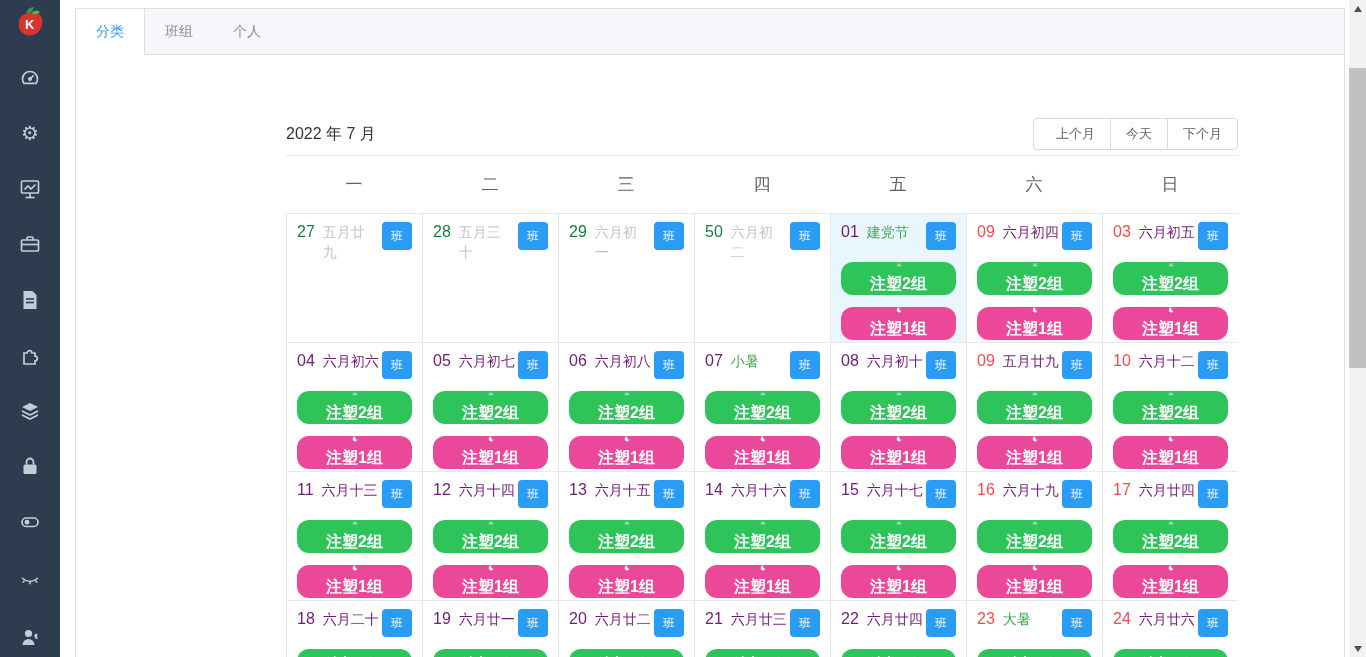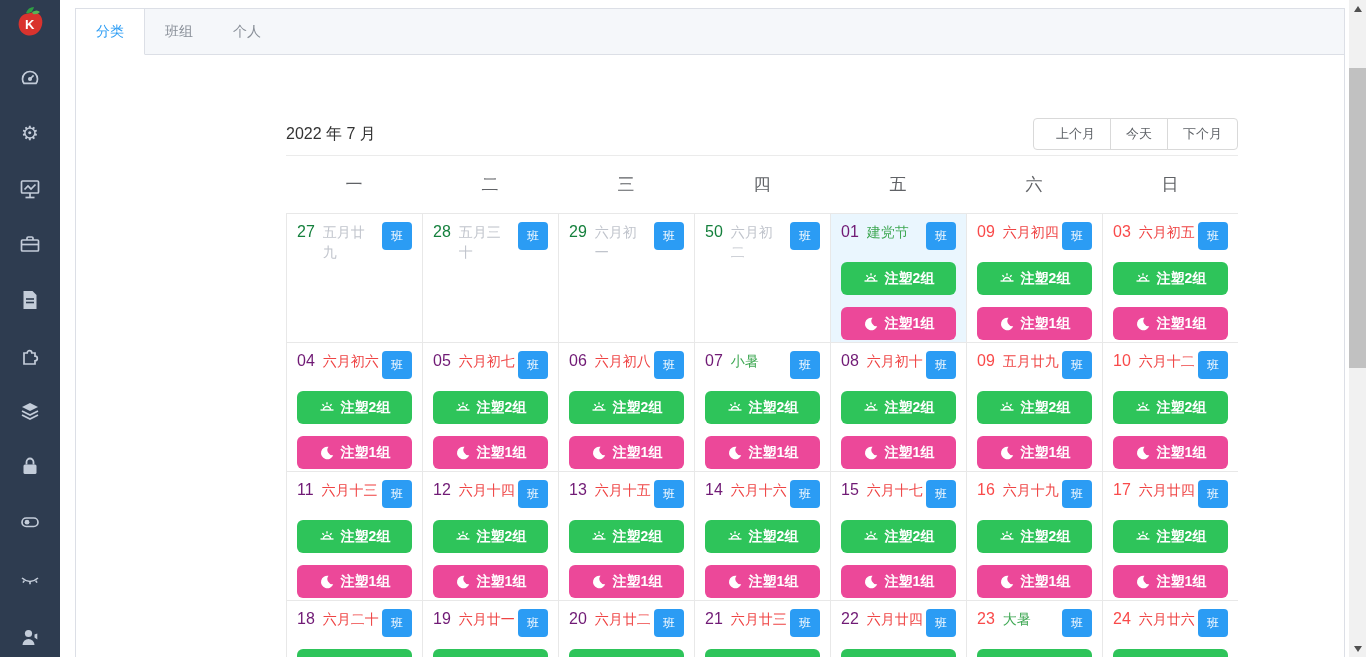--- a/index.html
+++ b/index.html
@@ -44,27 +44,27 @@
   .btn:last-child { border-radius:0 4px 4px 0; }
   .week-header { height:57px; display:grid; grid-template-columns:repeat(7,136px); }
   .wh { display:flex; align-items:center; justify-content:center; font-size:17px; color:#606266; }
   .grid { display:grid; grid-template-columns:repeat(7,136px); grid-auto-rows:129px;
     border-left:1px solid #e8e8e8; border-top:1px solid #e8e8e8; height:445px; overflow:hidden; }
   .cell { border-right:1px solid #e8e8e8; border-bottom:1px solid #e8e8e8; padding:8px 10px; cursor:pointer; background:#fff; }
   .cell.today { background:#eaf6fe; }
   .cell-head { display:flex; align-items:flex-start; }
   .dnum { font-size:16px; color:#701a75; line-height:20px; margin-right:8px; }
   .dnum.dim { color:#15803d; } .dnum.red { color:#f94a4a; }
-  .dlabel { font-size:14px; color:#ef4444; line-height:20px; flex:1; white-space:nowrap; overflow:hidden; }
+  .dlabel { font-size:14px; color:#701a75; line-height:20px; flex:1; white-space:nowrap; overflow:hidden; }
   .dlabel.dim { color:#c0c4cc; white-space:normal; max-width:46px; }
   .dlabel.green { color:#3fa854; }
   .badge { background:#2b9cf4; color:#fff; font-size:12px; line-height:12px; padding:8px 9px; border-radius:4px; margin-left:auto; }
-  .shift { margin-top:12px; height:33px; width:100%; border:none; border-radius:6px; color:#fff;
-    font-size:14px; font-weight:600; display:flex; align-items:center; justify-content:center; gap:6px; cursor:pointer;
-    font-family:"Liberation Sans","DejaVu Sans",sans-serif; }
+  .shift { margin-top:12px; height:33px; width:100%; border:none; border-radius:12px; color:#fff;
+    font-size:16px; font-weight:600; display:flex; align-items:center; justify-content:center; gap:6px; cursor:pointer;
+    font-family:"Liberation Sans","DejaVu Sans",sans-serif;flex-direction:column; }
   .shift.day { background:#2ec45a; }
   .shift.night { background:#ec4899; }
   .shift svg { width:16px; height:16px; }
 </style>
 </head>
 <body>
 
 <div class="sidebar">
   <div class="logo">
     <svg viewBox="0 0 34 38">

